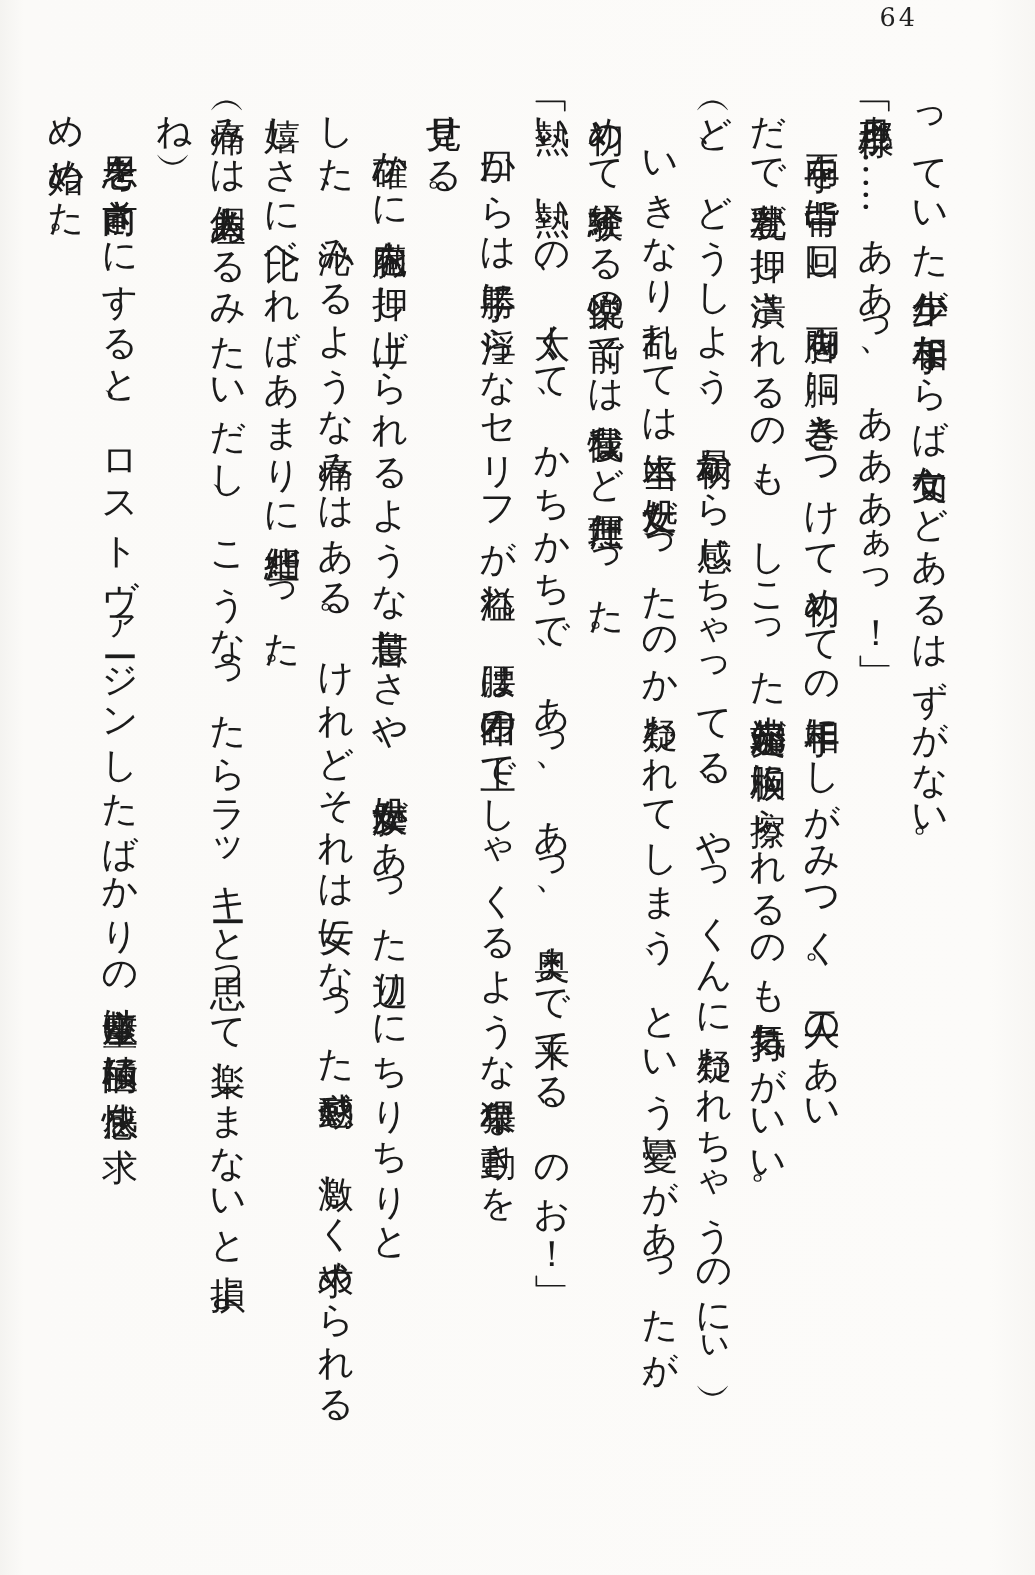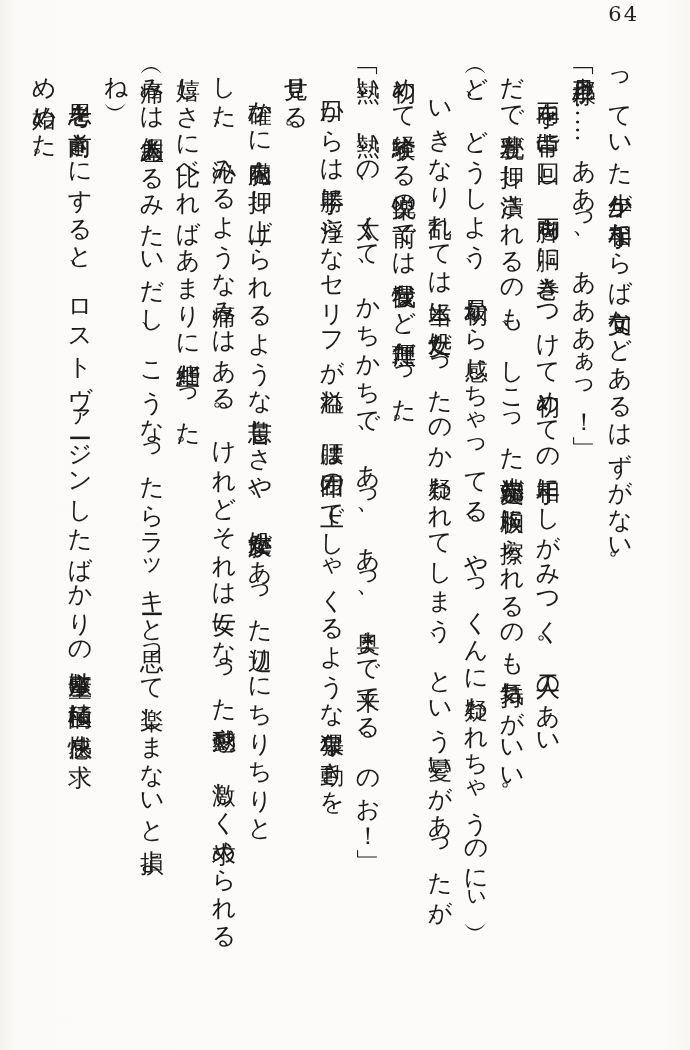--- a/index.html
+++ b/index.html
@@ -13,22 +13,22 @@
     height: 1050px;
     margin: 0 auto;
     background: linear-gradient(90deg, #f4f3f0 0px, #fbfaf8 16px, #fcfbf9 660px, #f7f6f3 690px);
     font-family: "DejaVu Serif", "Liberation Serif", serif;
     color: #1b1b1b;
     overflow: hidden;
   }
   .page-number {
     position: absolute;
     top: 2px;
-    right: 51px;
-    font-size: 21px;
+    right: 78px;
+    font-size: 17px;
     letter-spacing: 2px;
     color: #222;
   }
   .text-block {
     position: absolute;
     top: 60px;
     right: 52px;
     height: 982px;
     writing-mode: vertical-rl;
     text-orientation: mixed;

